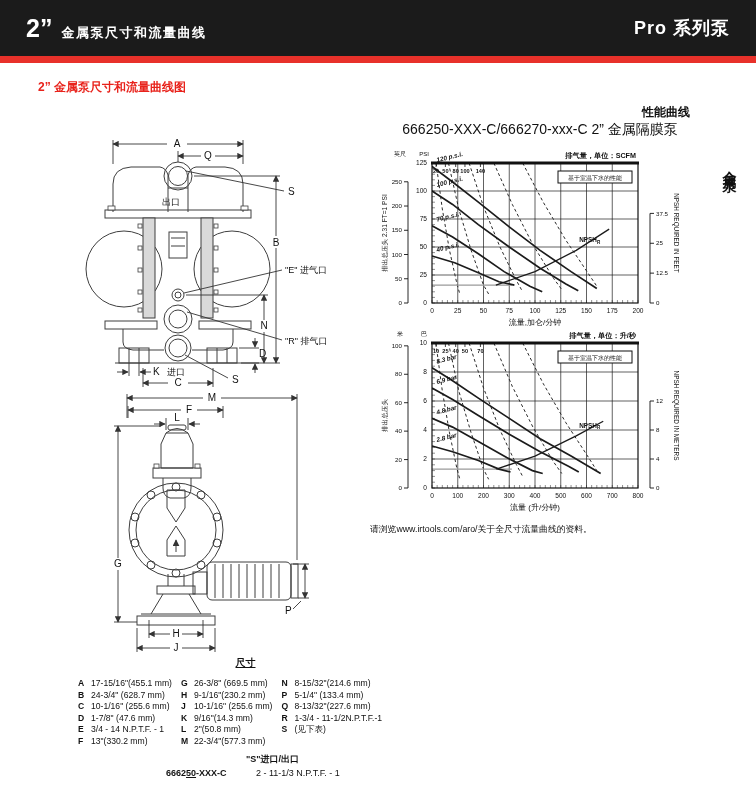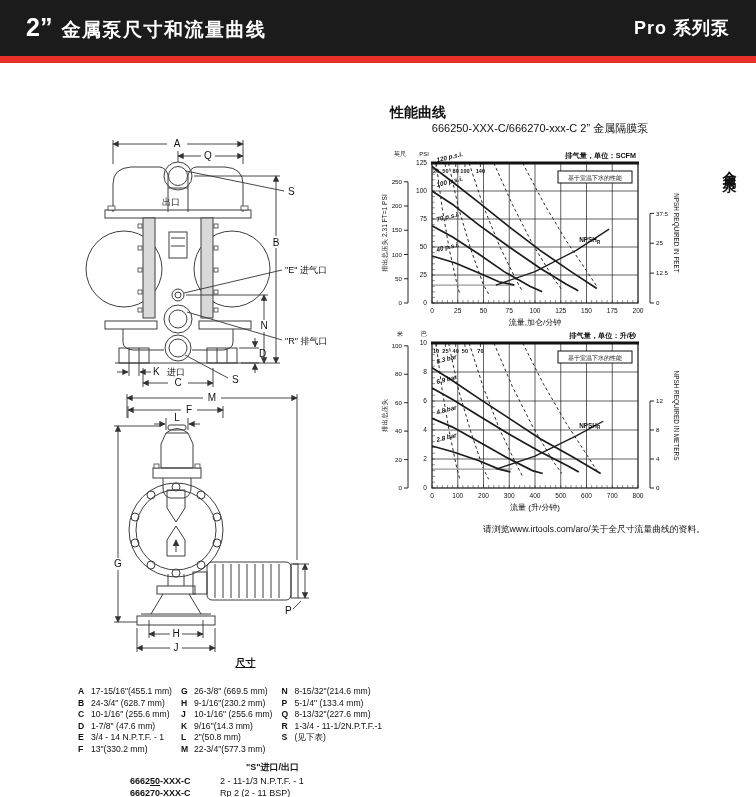--- a/index.html
+++ b/index.html
@@ -3,71 +3,72 @@
 <meta charset="utf-8">
 <style>
   html,body{margin:0;padding:0;background:#fff;}
   .page{position:relative;width:756px;height:797px;background:#fff;overflow:hidden;
         font-family:"Liberation Sans",sans-serif;color:#111;}
   
   .hbar{position:absolute;left:0;top:0;width:756px;height:56px;background:#1b1b1b;color:#fff;
         display:flex;justify-content:space-between;align-items:center;padding:0 26px;box-sizing:border-box;}
   .h-left{display:flex;align-items:baseline;}
   .h-num{font-size:25px;font-weight:bold;margin-right:9px;}
-  .h-title{font-size:19px;font-weight:bold;letter-spacing:1.5px;}
+  .h-title{font-size:13px;font-weight:bold;letter-spacing:1.5px;}
   .h-right{font-size:18px;font-weight:bold;letter-spacing:1px;}
   .red-rule{position:absolute;left:0;top:56px;width:756px;height:7px;background:#e8312a;}
   .subtitle{position:absolute;left:38px;top:79px;color:#e8221b;font-size:12px;font-weight:bold;}
   .side-label{position:absolute;left:721px;top:160px;writing-mode:vertical-rl;
               font-size:14px;font-weight:bold;letter-spacing:4px;color:#111;}
   
   svg.front{position:absolute;left:35px;top:124px;}
   svg.side{position:absolute;left:35px;top:388px;}
   .art{stroke:#3f3f3f;fill:none;stroke-width:1;}
   .art .shade{fill:#d9d9d9;stroke:#3f3f3f;}
   .art .boltsq{fill:#fff;stroke:#3f3f3f;stroke-width:0.8;}
   .dim{stroke:#333;stroke-width:0.9;fill:none;}
   text{font-family:"Liberation Sans",sans-serif;}
   .dimlbl{font-size:10px;fill:#111;stroke:none;}
   .cjk{font-size:9px;fill:#111;stroke:none;}
   
   .dims{position:absolute;left:78px;top:656px;width:335px;font-size:8.6px;}
-  .dims-heading{text-align:center;font-weight:bold;text-decoration:underline;font-size:10px;margin-bottom:16px;}
+  .dims-heading{text-align:center;font-weight:bold;text-decoration:underline;font-size:10px;margin-bottom:8px;}
   .dims-grid{display:flex;gap:9px;}
   .dcol{display:flex;flex-direction:column;}
   .drow{white-space:nowrap;line-height:1.35;}
   .dletter{display:inline-block;width:13px;font-weight:bold;}
   .ports{margin-top:5px;font-size:9px;}
   .ports-heading{margin-left:168px;font-weight:bold;margin-bottom:1px;}
   .port-row{display:flex;line-height:1.35;}
-  .port-model{margin-left:52px;width:90px;font-weight:bold;}
+  .port-model{margin-left:88px;width:90px;font-weight:bold;}
   .port-model .u{text-decoration:underline;}
   .port-val{}
   
   .charts{position:absolute;left:370px;top:100px;width:360px;height:470px;}
-  .chart-title{position:absolute;left:20px;top:4px;width:300px;text-align:left;font-weight:bold;font-size:14px;}
-  .chart-subtitle{position:absolute;left:20px;top:21px;width:300px;text-align:center;font-size:11px;}
+  .chart-title{position:absolute;left:20px;top:4px;width:300px;text-align:right;font-weight:bold;font-size:12px;}
+  .chart-subtitle{position:absolute;left:20px;top:21px;width:300px;text-align:center;font-size:14px;}
   svg.chart{position:absolute;left:6px;}
   #chart1{top:37px;}
   #chart2{top:217px;}
-  .chart-footer{position:absolute;left:0;top:424px;width:335px;text-align:right;font-size:8.8px;}
+  .chart-footer{position:absolute;left:0;top:424px;width:335px;text-align:left;font-size:8.8px;}
 </style>
 </head>
 <body>
 
 <div class="page">
 
   <div class="hbar">
     <div class="h-left">
       <span class="h-num">2”</span>
       <span class="h-title">金属泵尺寸和流量曲线</span>
     </div>
     <div class="h-right">Pro 系列泵</div>
   </div>
   <div class="red-rule"></div>
+  <div class="subtitle">2” 金属泵尺寸和流量曲线图</div>
   <div class="side-label">金属泵</div>
 
   <svg class="front" width="330" height="268" viewBox="0 0 330 268">
     <defs>
       <marker id="arF" viewBox="0 0 10 10" refX="9" refY="5" markerWidth="7" markerHeight="7" orient="auto-start-reverse">
         <path d="M0 0 L10 5 L0 10 z" fill="#333"></path>
       </marker>
     </defs>
     <g class="art">
       <path d="M78 88 V60 Q78 44 96 43 H125 Q131 44 133 51 V88"></path>
@@ -272,24 +273,20 @@
           <div class="drow"><span class="dletter">R</span><span>1-3/4 - 11-1/2N.P.T.F.-1</span></div>
           <div class="drow"><span class="dletter">S</span><span>(见下表)</span></div>
         </div>
       </div>
     <div class="ports">
       <div class="ports-heading">"S"进口/出口</div>
       <div class="ports-rows">
           <div class="port-row">
             <span class="port-model"><span>6662</span><span class="u">50</span><span>-XXX-C</span></span>
             <span class="port-val">2 - 11-1/3 N.P.T.F. - 1</span>
-          </div>
-          <div class="port-row">
-            <span class="port-model"><span>6662</span><span class="u">70</span><span>-XXX-C</span></span>
-            <span class="port-val">Rp 2 (2 - 11 BSP)</span>
           </div>
         </div>
     </div>
   </div>
 
   <div class="charts">
     <div class="chart-title">性能曲线</div>
     <div class="chart-subtitle">666250-XXX-C/666270-xxx-C 2” 金属隔膜泵</div>
     <svg id="chart1" class="chart" width="340" height="202" viewBox="0 0 340 202">
         <defs>

